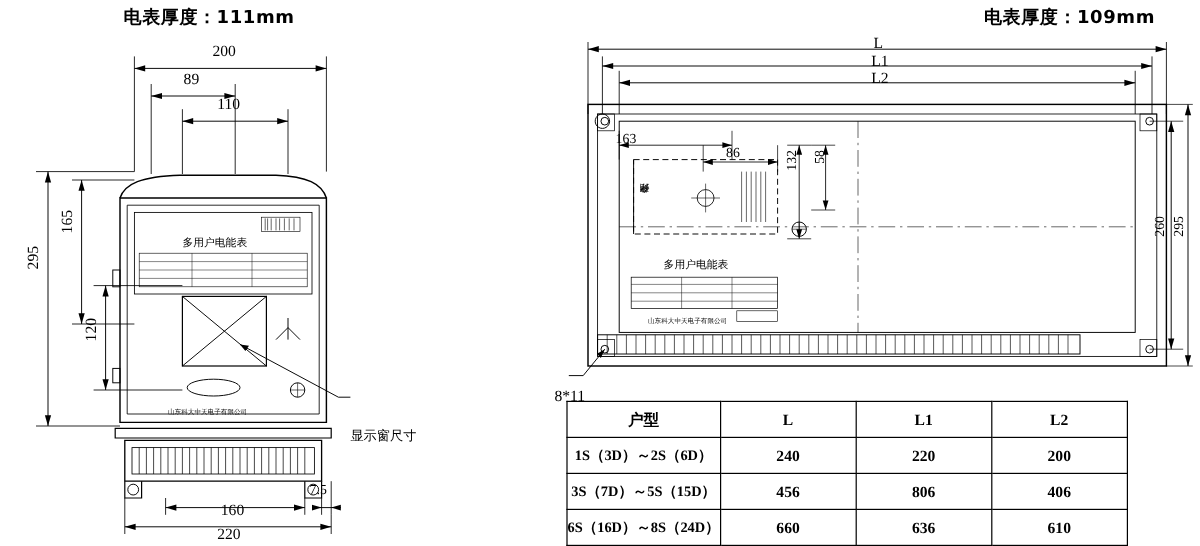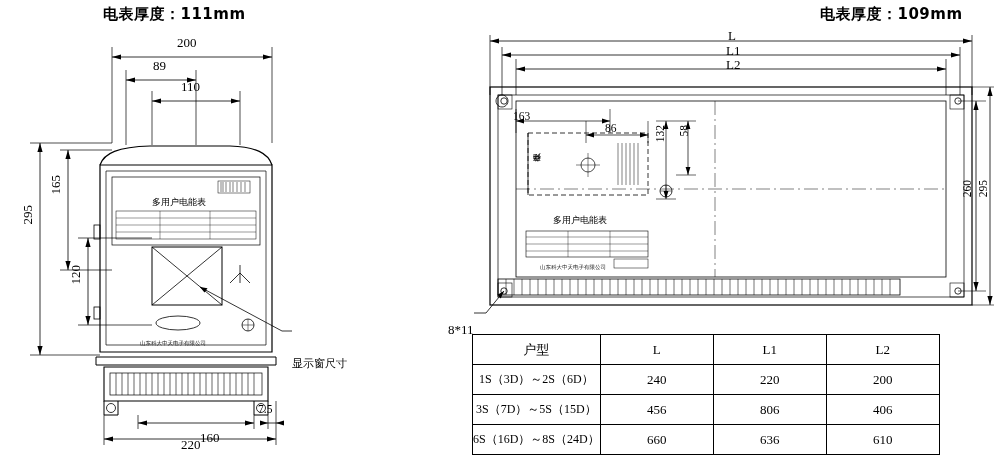--- a/index.html
+++ b/index.html
@@ -64,21 +64,21 @@
     position: absolute;
     border-collapse: collapse;
     font-family: "Liberation Serif", serif;
     font-size: 13px;
   }
   .spec-table th, .spec-table td {
     border: 1px solid #000;
     text-align: center;
     padding: 0;
     height: 29px;
-    font-weight: normal;
+    font-weight: bold;
     white-space: nowrap;
   }
   .spec-table th.c0, .spec-table td.c0 { width: 118px; }
   .spec-table th.c1, .spec-table td.c1 { width: 112px; }
   .spec-table th.c2, .spec-table td.c2 { width: 112px; }
   .spec-table th.c3, .spec-table td.c3 { width: 112px; }
   .spec-table td.model { font-size: 12px; }
 
   svg { display: block; }
 </style>
@@ -233,21 +233,21 @@
       <line x1="282" y1="306" x2="292" y2="306" stroke-width="0.8"></line>
     </g>
   </svg>
 
   <div class="abs dimlbl" style="left:177px; top:35px;">200</div>
   <div class="abs dimlbl" style="left:153px; top:58px;">89</div>
   <div class="abs dimlbl" style="left:181px; top:79px;">110</div>
   <div class="abs dimlbl vert" style="left:20px; top:205px;">295</div>
   <div class="abs dimlbl vert" style="left:48px; top:175px;">165</div>
   <div class="abs dimlbl vert" style="left:68px; top:265px;">120</div>
-  <div class="abs dimlbl" style="left:184px; top:430px;margin-left:16px;">160</div>
+  <div class="abs dimlbl" style="left:184px; top:417px;">160</div>
   <div class="abs dimlbl" style="left:181px; top:437px;">220</div>
   <div class="abs dimlbl small" style="left:258px; top:403px;">7.5</div>
   <div class="abs cn-note" style="left:292px; top:324px;">显示窗尺寸</div>
   <div class="abs cn-small" style="left:152px; top:196px;">多用户电能表</div>
   <div class="abs cn-tiny" style="left:140px; top:340px;">山东科大中天电子有限公司</div>
 
   <svg class="abs" style="left:470px; top:25px;" width="530" height="320" viewBox="0 0 530 320">
     <g stroke="#000" fill="none" stroke-width="1" shape-rendering="geometricPrecision">
 
       <line x1="20" y1="10" x2="20" y2="70" stroke-width="0.7"></line>
@@ -410,21 +410,21 @@
 
   <div class="abs dimlbl" style="left:728px; top:28px;">L</div>
   <div class="abs dimlbl" style="left:726px; top:43px;">L1</div>
   <div class="abs dimlbl" style="left:726px; top:57px;">L2</div>
   <div class="abs dimlbl small" style="left:513px; top:110px;">163</div>
   <div class="abs dimlbl small" style="left:605px; top:122px;">86</div>
   <div class="abs dimlbl small vert" style="left:654px; top:125px;">132</div>
   <div class="abs dimlbl small vert" style="left:678px; top:125px;">58</div>
   <div class="abs dimlbl small vert" style="left:961px; top:180px;">260</div>
   <div class="abs dimlbl small vert" style="left:977px; top:180px;">295</div>
-  <div class="abs dimlbl" style="left:448px; top:322px;text-align:center;">8*11</div>
+  <div class="abs dimlbl" style="left:462px; top:322px;text-align:center;">8*11</div>
   <div class="abs cn-small" style="left:553px; top:214px;">多用户电能表</div>
   <div class="abs cn-tiny" style="left:540px; top:264px;">山东科大中天电子有限公司</div>
   <div class="abs cn-small vert" style="left:533px; top:168px; font-size:8px;">户储存</div>
 
   <table class="spec-table" style="left:472px; top:334px;">
     <thead>
       <tr>
         <th class="c0">户型</th>
         <th class="c1">L</th>
         <th class="c2">L1</th>

